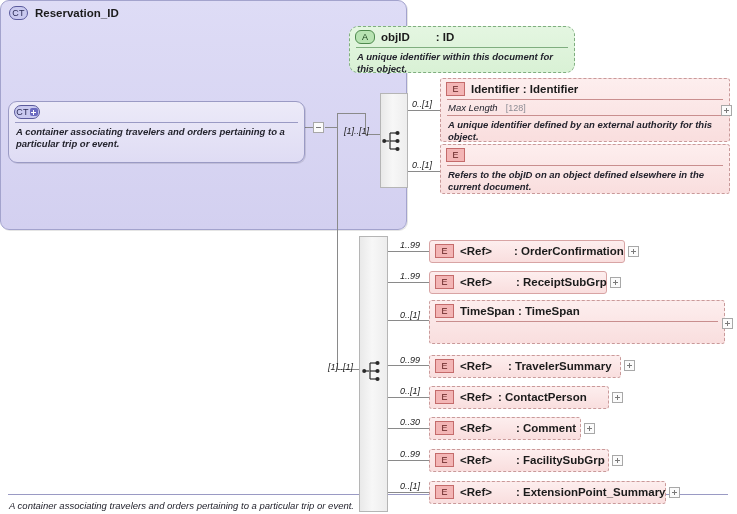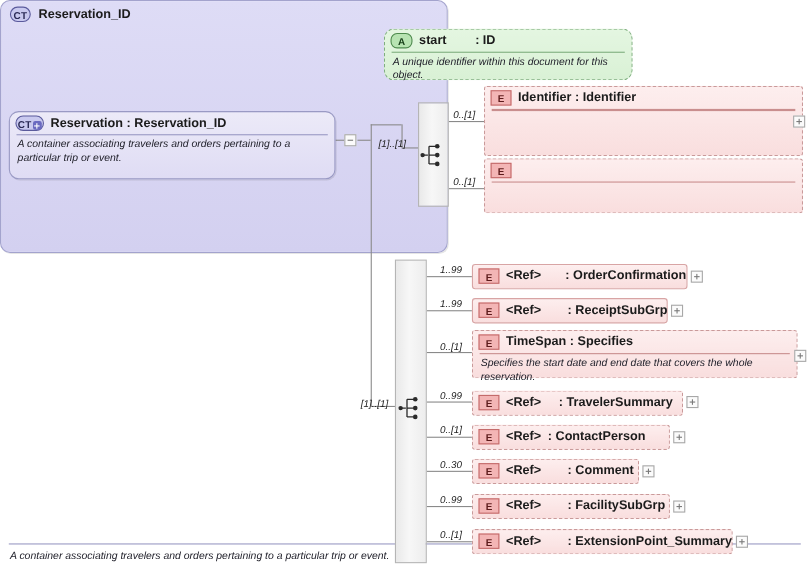--- a/index.html
+++ b/index.html
@@ -38,42 +38,43 @@
     height: 1px;
     background: #9a9aa8;
     margin: 0 6px;
   }
   .node .doc {
     font-size: 9.5px;
     font-style: italic;
     color: #23232d;
     padding: 3px 6px 4px 7px;
     line-height: 1.25;
+    font-weight: bold;
   }
   .node .facet {
     font-size: 9.5px;
     font-style: italic;
     color: #23232d;
     padding: 2px 6px 2px 7px;
     white-space: nowrap;
   }
   .node .facet .fv {
     font-style: normal;
     color: #8c8c94;
     font-size: 9px;
     margin-left: 8px;
   }
 
   
   .badge {
     display: inline-flex;
-    align-items: flex-end;
+    align-items: center;
     justify-content: center;
     font-size: 9px;
-    font-weight: bold;
+    font-weight: normal;
     line-height: 1;
     flex: none;
   }
   .badge-ct {
     width: 26px; height: 14px;
     border: 1px solid #5a5a9c;
     border-radius: 7px;
     background: #c9c9ef;
     color: #2a2a55;
     letter-spacing: .3px;
@@ -233,21 +234,20 @@
   <div class="ln h" style="left:388px; top:428px; width:41px;"></div>
   <div class="ln h" style="left:388px; top:460px; width:41px;"></div>
   <div class="ln h" style="left:388px; top:492px; width:41px;"></div>
 
   <div class="node ct-root" style="left:8px; top:101px; width:297px; height:62px;">
     <div class="hdr">
       <span class="badge badge-ct">
         <span>CT</span>
           <span class="plus"></span>
       </span>
-      <span class="nm">Reservation : Reservation_ID</span>
     </div>
     <div class="divider"></div>
     <div class="doc">A container associating travelers and orders pertaining to a particular trip or event.</div>
   </div>
   <div class="expander minus" style="left:313px; top:122px;"></div>
 
   <div class="ct-container" style="left:328px; top:2px; width:407px; height:230px;">
     <div class="ct-title">
       <span class="badge badge-ct plain">
         <span>CT</span>
@@ -256,21 +256,21 @@
     </div>
     <div class="ct-foot-div"></div>
     <div class="ct-foot">A container associating travelers and orders pertaining to a particular trip or event.</div>
   </div>
 
   <div class="node attr-box" style="left:349px; top:26px; width:226px; height:47px;">
     <div class="hdr">
       <span class="badge badge-a">
           <span>A</span>
         </span>
-      <span class="nm">start</span>
+      <span class="nm">objID</span>
       <span class="nm" style="margin-left:20px;">: ID</span>
     </div>
     <div class="divider"></div>
     <div class="doc">A unique identifier within this document for this object.</div>
   </div>
 
   <div class="compositor" style="left:380px; top:93px; width:28px; height:95px;">
   </div>
   <svg class="seq-icon" width="26" height="26" viewBox="0 0 26 26" style="left:381px; top:128px;">
     <line x1="2" y1="13" x2="8" y2="13" stroke="#2a2a2a" stroke-width="1.2"></line>
@@ -286,32 +286,37 @@
   <div class="card" style="left:344px; top:126px;">[1]..[1]</div>
 
   <div class="node elem-box optional" style="left:440px; top:78px; width:290px; height:64px;">
     <div class="hdr">
       <span class="badge badge-e">
           <span>E</span>
         </span>
       <span class="nm">Identifier : Identifier</span>
     </div>
     <div class="divider"></div>
-    <div class="divider"></div>
+    <div class="facet">
+      <span>Max Length</span><span class="fv">[128]</span>
+    </div>
+    <div class="divider"></div>
+    <div class="doc">A unique identifier defined by an external authority for this object.</div>
   </div>
   <div class="expander" style="left:721px; top:105px;"></div>
   <div class="card" style="left:412px; top:99px;">0..[1]</div>
 
   <div class="node elem-box optional" style="left:440px; top:144px; width:290px; height:50px;">
     <div class="hdr">
       <span class="badge badge-e">
           <span>E</span>
         </span>
     </div>
     <div class="divider"></div>
+    <div class="doc">Refers to the objID on an object defined elsewhere in the current document.</div>
   </div>
   <div class="card" style="left:412px; top:160px;">0..[1]</div>
 
   <div class="compositor" style="left:359px; top:236px; width:29px; height:276px;">
   </div>
   <svg class="seq-icon" width="26" height="26" viewBox="0 0 26 26" style="left:361px; top:358px;">
     <line x1="2" y1="13" x2="8" y2="13" stroke="#2a2a2a" stroke-width="1.2"></line>
     <circle cx="3.2" cy="13" r="2" fill="#2a2a2a"></circle>
     <line x1="9" y1="5" x2="9" y2="21" stroke="#2a2a2a" stroke-width="1.2"></line>
     <line x1="9" y1="5" x2="15" y2="5" stroke="#2a2a2a" stroke-width="1.2"></line>
@@ -345,24 +350,23 @@
     </div>
   </div>
   <div class="expander" style="left:610px; top:277px;"></div>
   <div class="card" style="left:400px; top:271px;">1..99</div>
 
   <div class="node elem-box optional" style="left:429px; top:300px; width:296px; height:44px;">
     <div class="hdr">
       <span class="badge badge-e">
           <span>E</span>
         </span>
-      <span class="nm"><span>TimeSpan</span>&nbsp;<span>: Specifies</span></span>
-    </div>
-    <div class="divider"></div>
-    <div class="doc">Specifies the start date and end date that covers the whole reservation.</div>
+      <span class="nm"><span>TimeSpan</span>&nbsp;<span>: TimeSpan</span></span>
+    </div>
+    <div class="divider"></div>
   </div>
   <div class="expander" style="left:722px; top:318px;"></div>
   <div class="card" style="left:400px; top:310px;">0..[1]</div>
 
   <div class="node elem-box optional" style="left:429px; top:355px; width:192px; height:23px;">
     <div class="refrow">
       <span class="badge badge-e">
           <span>E</span>
         </span>
       <span class="rn">&lt;Ref&gt;</span>

